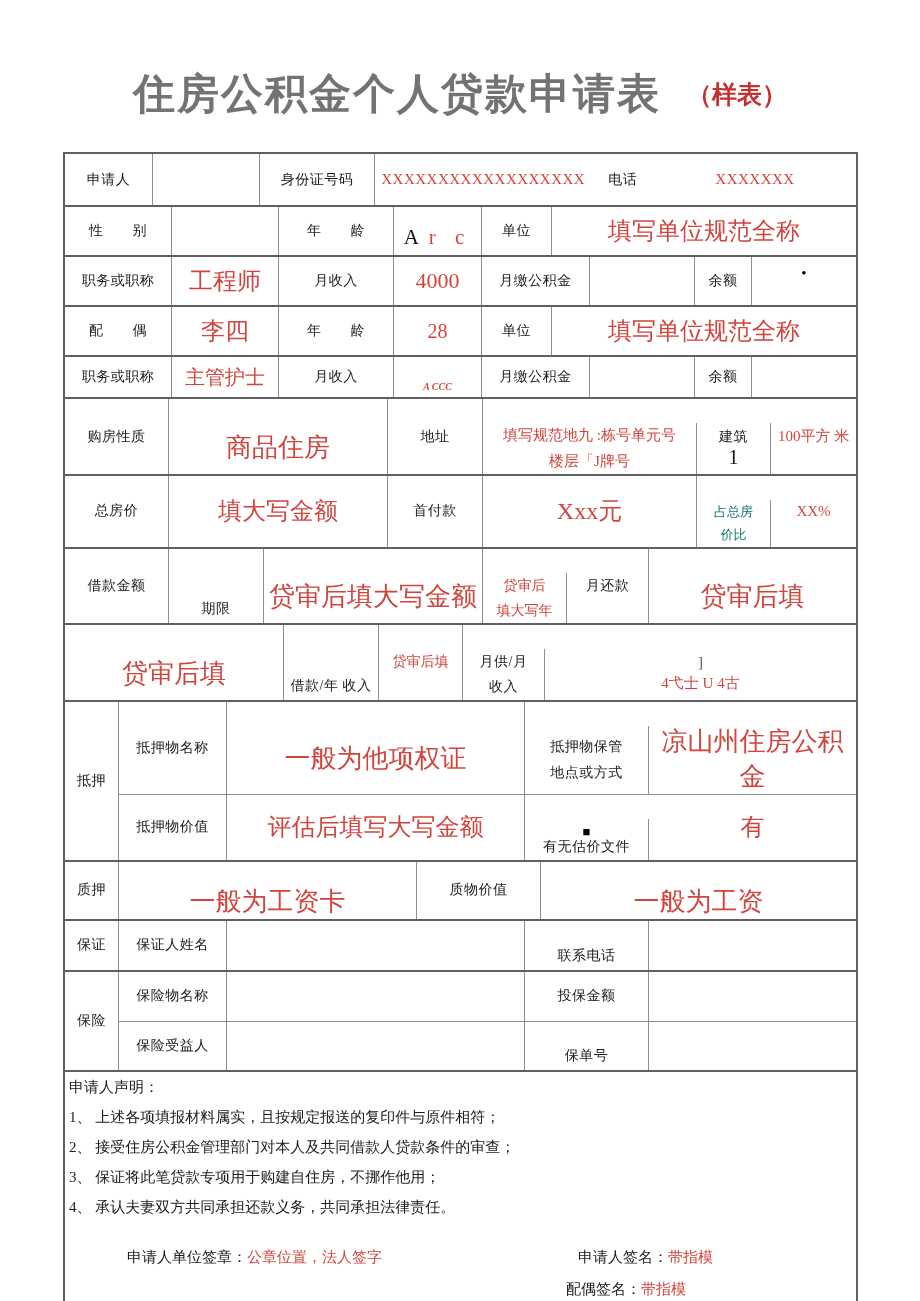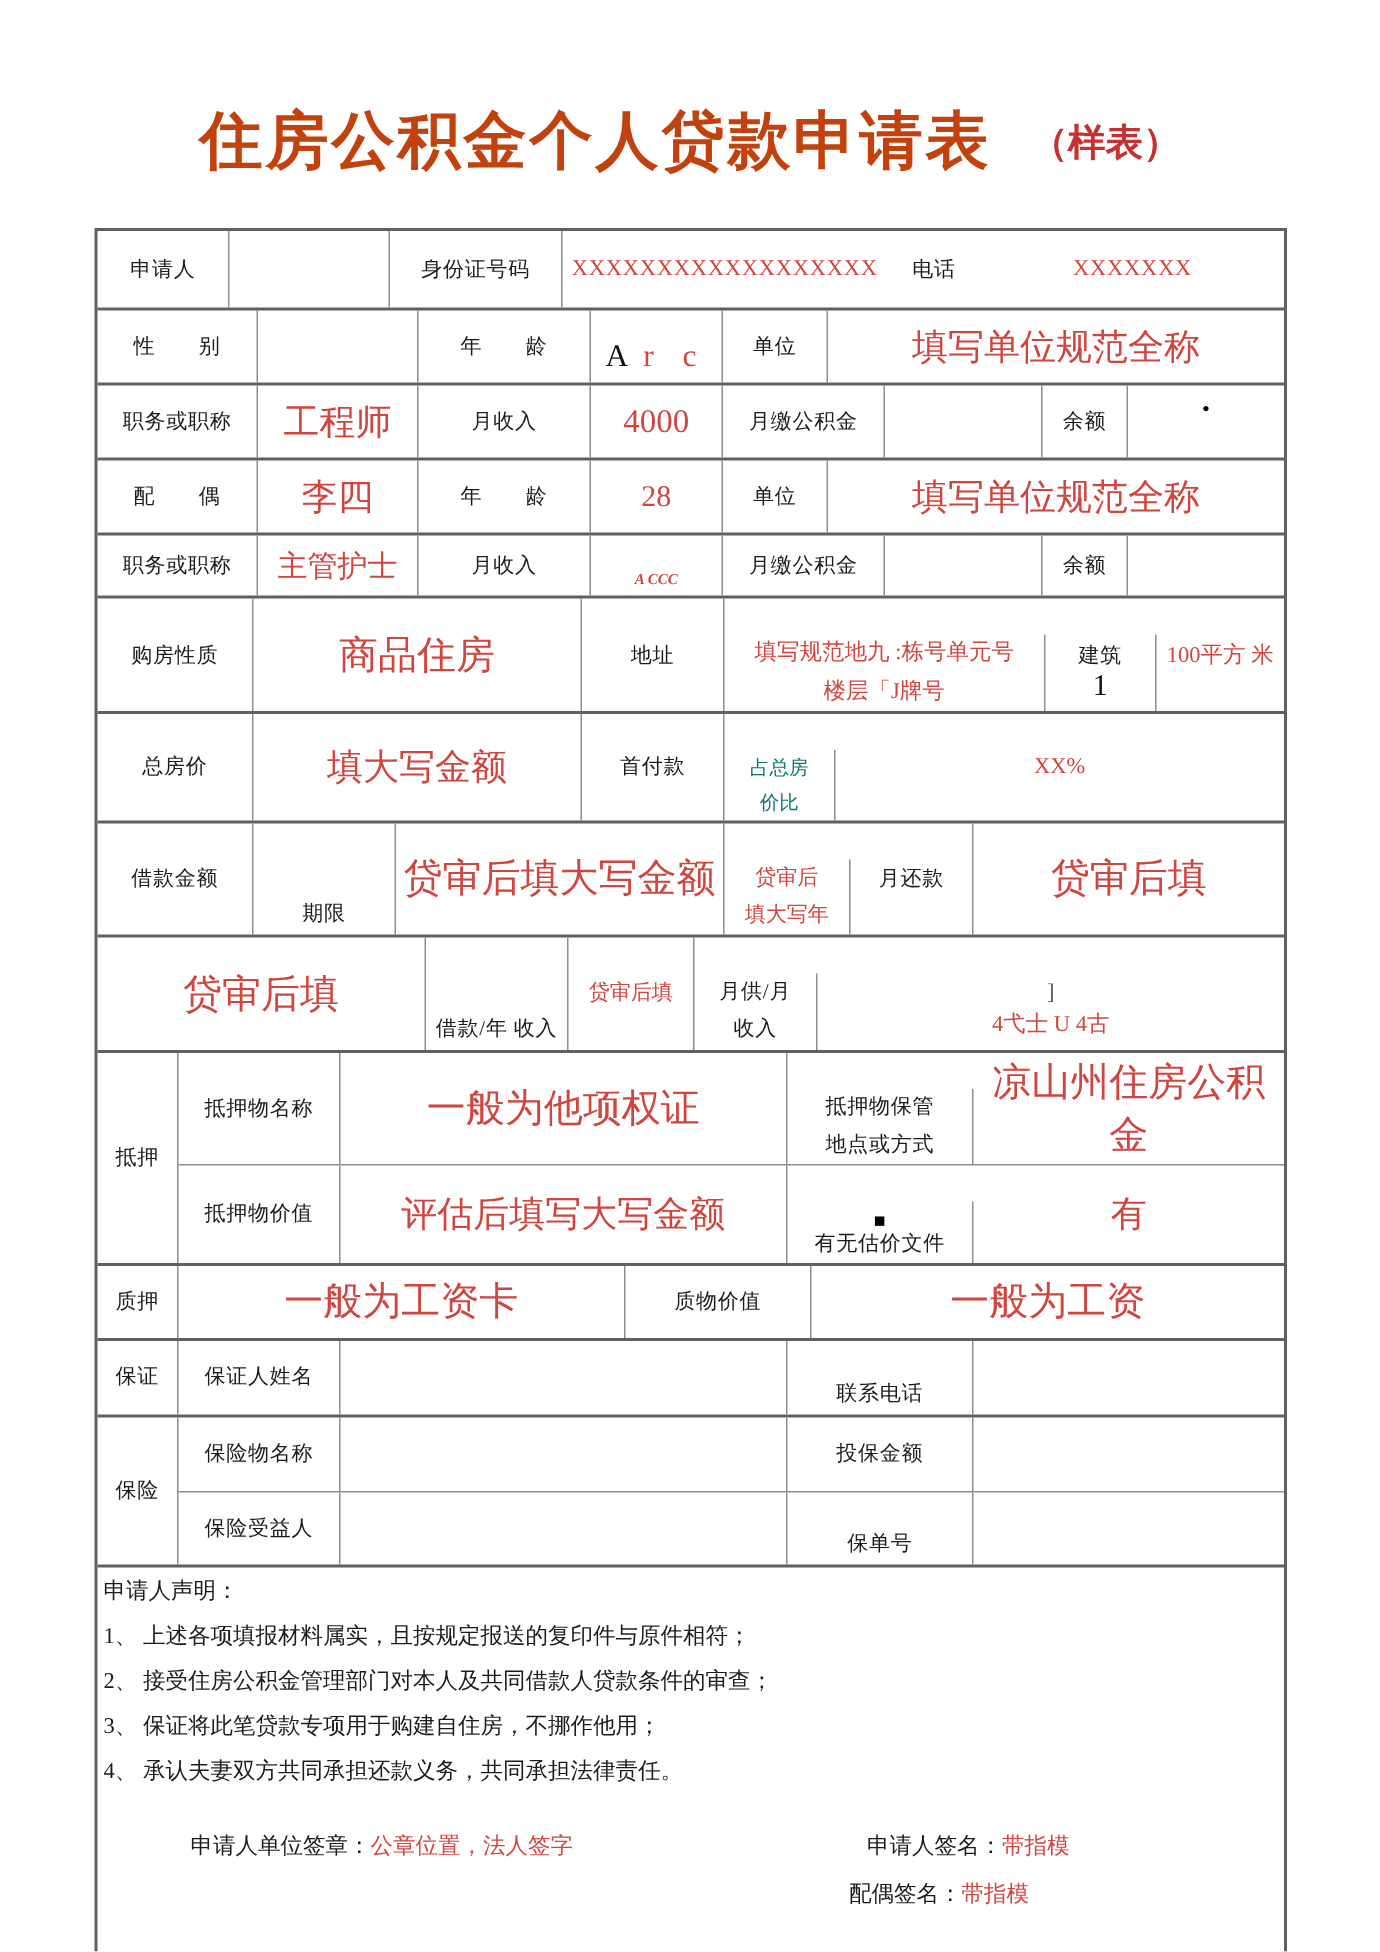--- a/index.html
+++ b/index.html
@@ -1,38 +1,38 @@
 <!DOCTYPE html>
 <html><head>
 <meta charset="utf-8">
 <style>
   html,body{margin:0;padding:0;background:#ffffff;}
   .page{position:relative;width:920px;height:1301px;background:#fff;overflow:hidden;
         font-family:"Liberation Serif","DejaVu Serif",serif;color:#1b1b1b;}
   
   .title-wrap{position:absolute;top:66px;left:0;width:100%;display:flex;
               justify-content:center;align-items:center;gap:26px;}
-  .title-main{font-size:42px;font-weight:bold;color:#c2410c;letter-spacing:2px;}
+  .title-main{font-size:42px;font-weight:bold;color:#737373;letter-spacing:2px;}
   .title-badge{font-size:25px;font-weight:bold;color:#c53030;}
   
   .form{position:absolute;left:63px;top:152px;width:795px;box-sizing:border-box;
         border:2px solid #606060;}
   .row{display:flex;border-bottom:2px solid #606060;box-sizing:border-box;}
   .row.nb{border-bottom:none;}
   .c{display:flex;align-items:center;justify-content:center;text-align:center;
      box-sizing:border-box;border-right:1px solid #8e8e8e;flex:0 0 auto;min-width:0;}
   .c.last{border-right:none;flex:1 1 auto;}
   .col{flex-direction:column;margin-top:24px;}
   .bot{align-items:flex-end;padding-bottom:5px;}
   .top{align-items:flex-start;padding-top:8px;}
   .lab{font-size:14px;color:#1b1b1b;letter-spacing:.5px;}
   .lab-sm{font-size:13px;color:#0f766e;}
   .two{line-height:1.8;}
   .red{color:#d0453e;}
-  .sz26{font-size:26px;}
+  .sz26{font-size:26px;margin-top:22px;}
   .sz24{font-size:24px;}
   .sz22{font-size:22px;}
   .sz20{font-size:20px;}
   .sz16{font-size:16px;}
   .sz15{font-size:15px;}
   .sz14{font-size:14px;}
   .note{font-size:10px;font-style:italic;font-weight:bold;}
   .age-a{font-size:21px;color:#111;letter-spacing:4px;}
   .age-rc{font-size:21px;letter-spacing:7px;margin-left:6px;}
   .xval{letter-spacing:.5px;}
@@ -208,20 +208,23 @@
     <div class="row" style="min-height:48px">
       <div class="c" style="width:104px">
           <span class="lab">总房价</span>
         </div>
       <div class="c" style="width:219px">
           <span class="red sz24">填大写金额</span>
         </div>
       <div class="c" style="width:95px">
           <span class="lab">首付款</span>
         </div>
+      <div class="c" style="width:214px">
+          <span class="red sz24">Xxx元</span>
+        </div>
       <div class="c col two" style="width:74px">
         <span class="lab-sm">占总房</span>
         <span class="lab-sm">价比</span>
       </div>
       <div class="c last">
           <span class="red sz15">XX%</span>
         </div>
     </div>
 
     <div class="row" style="min-height:50px">

